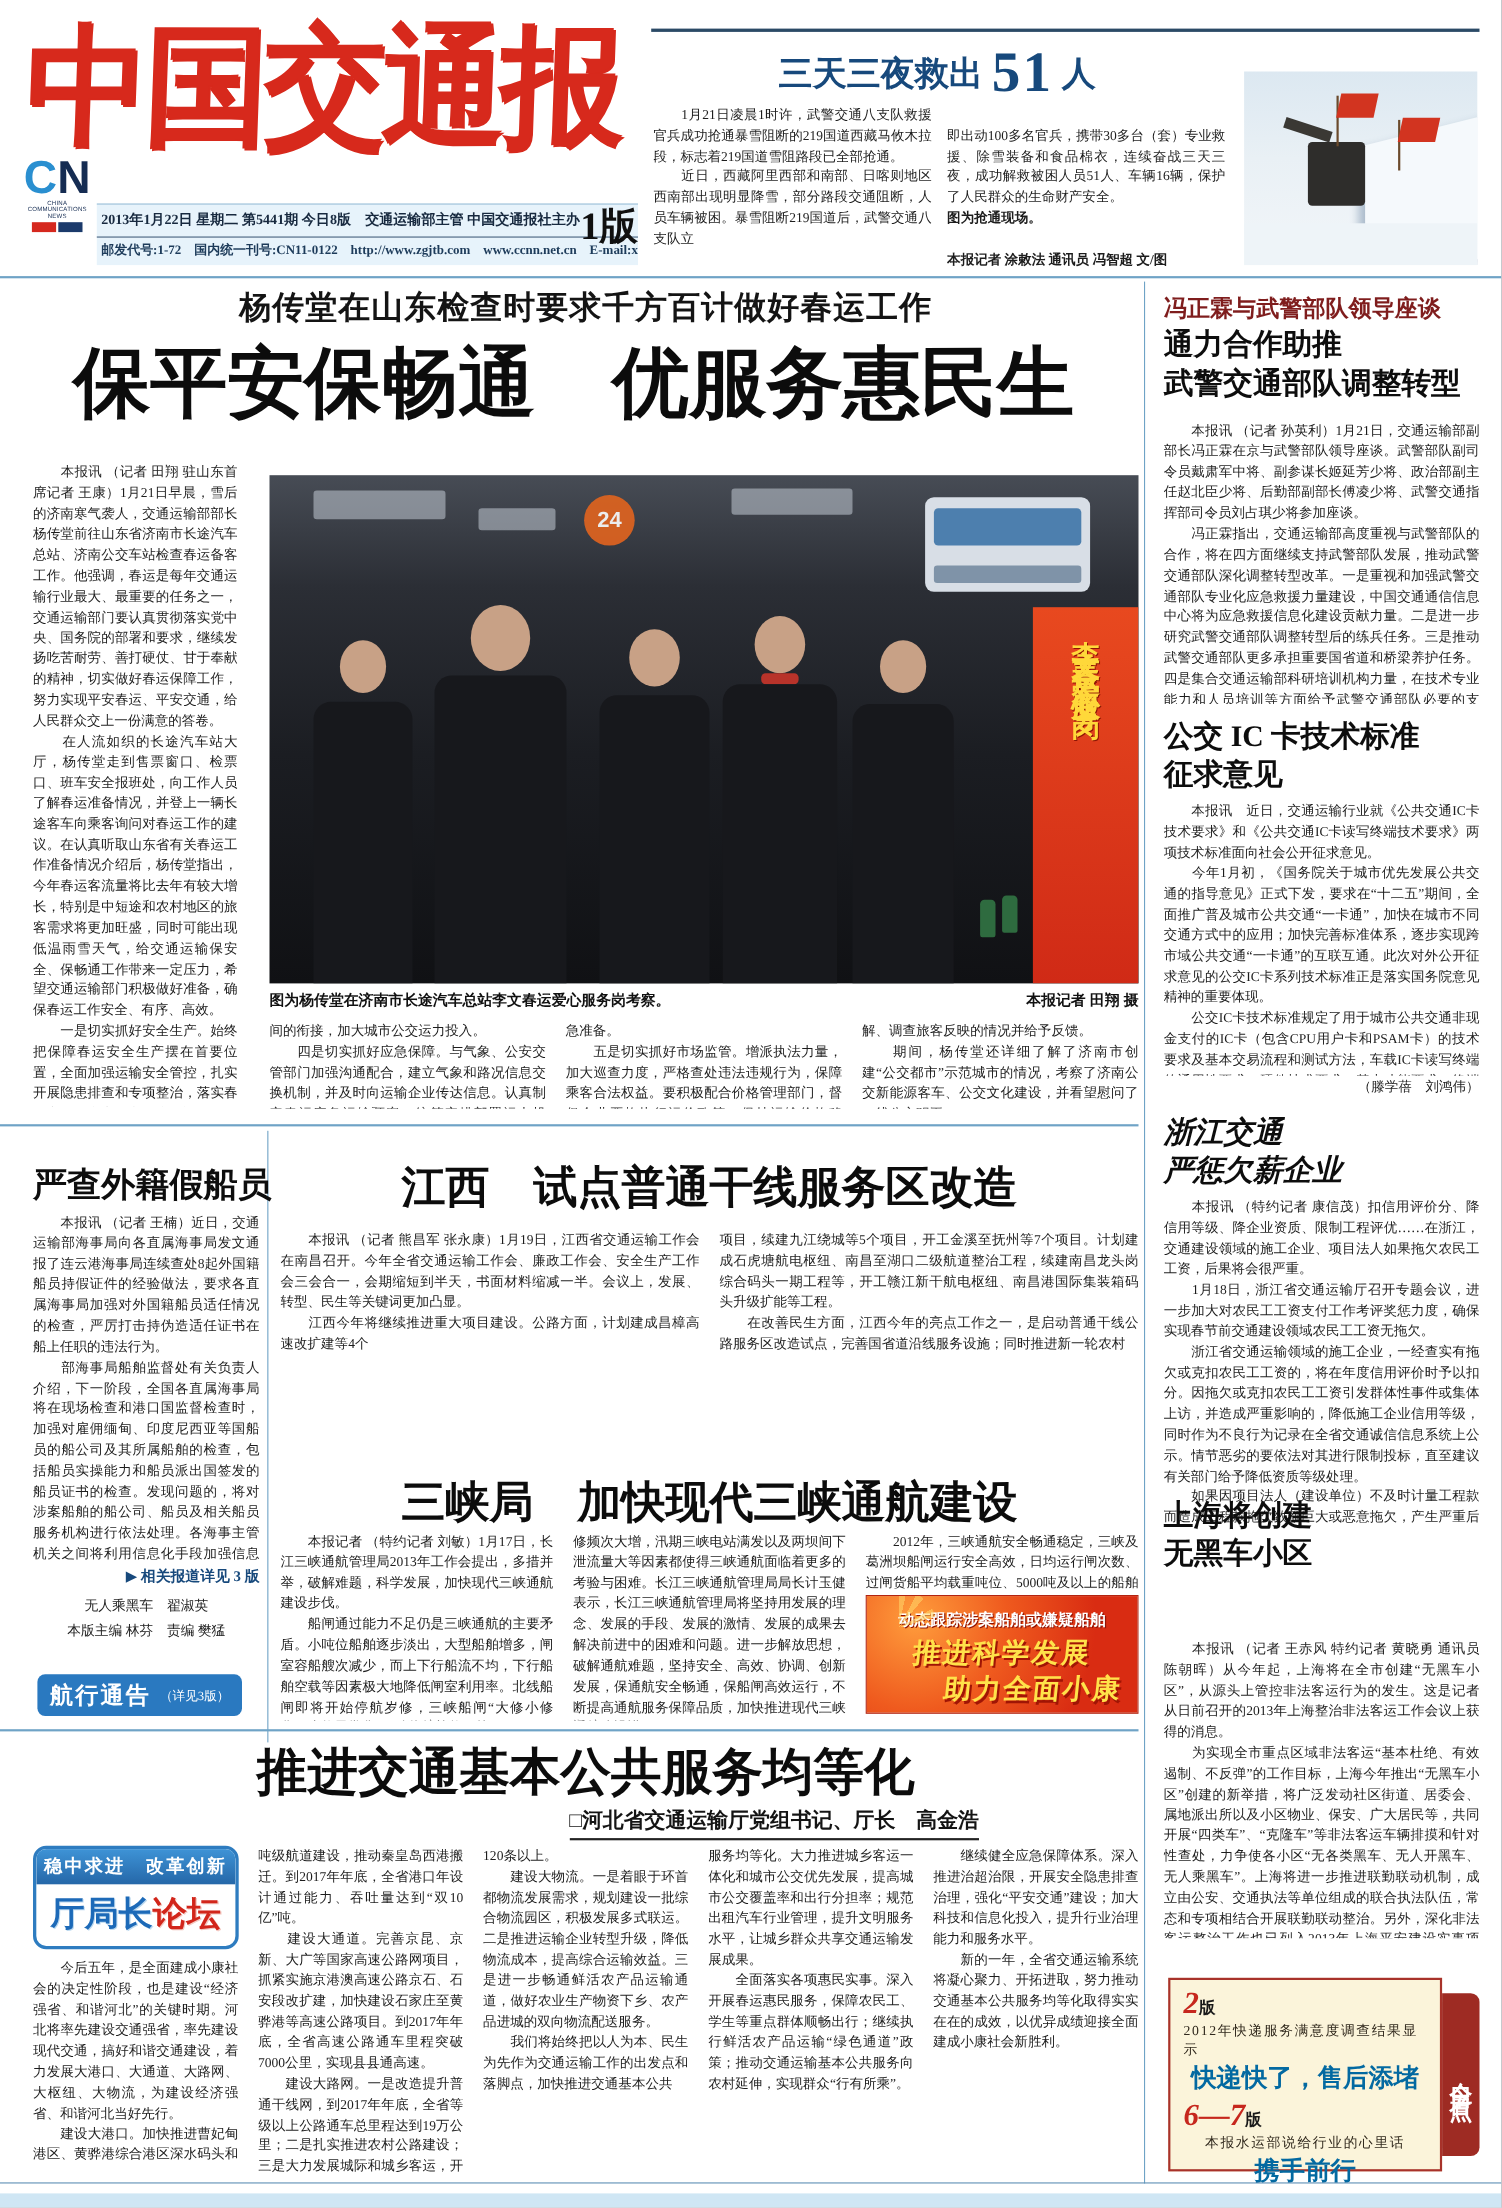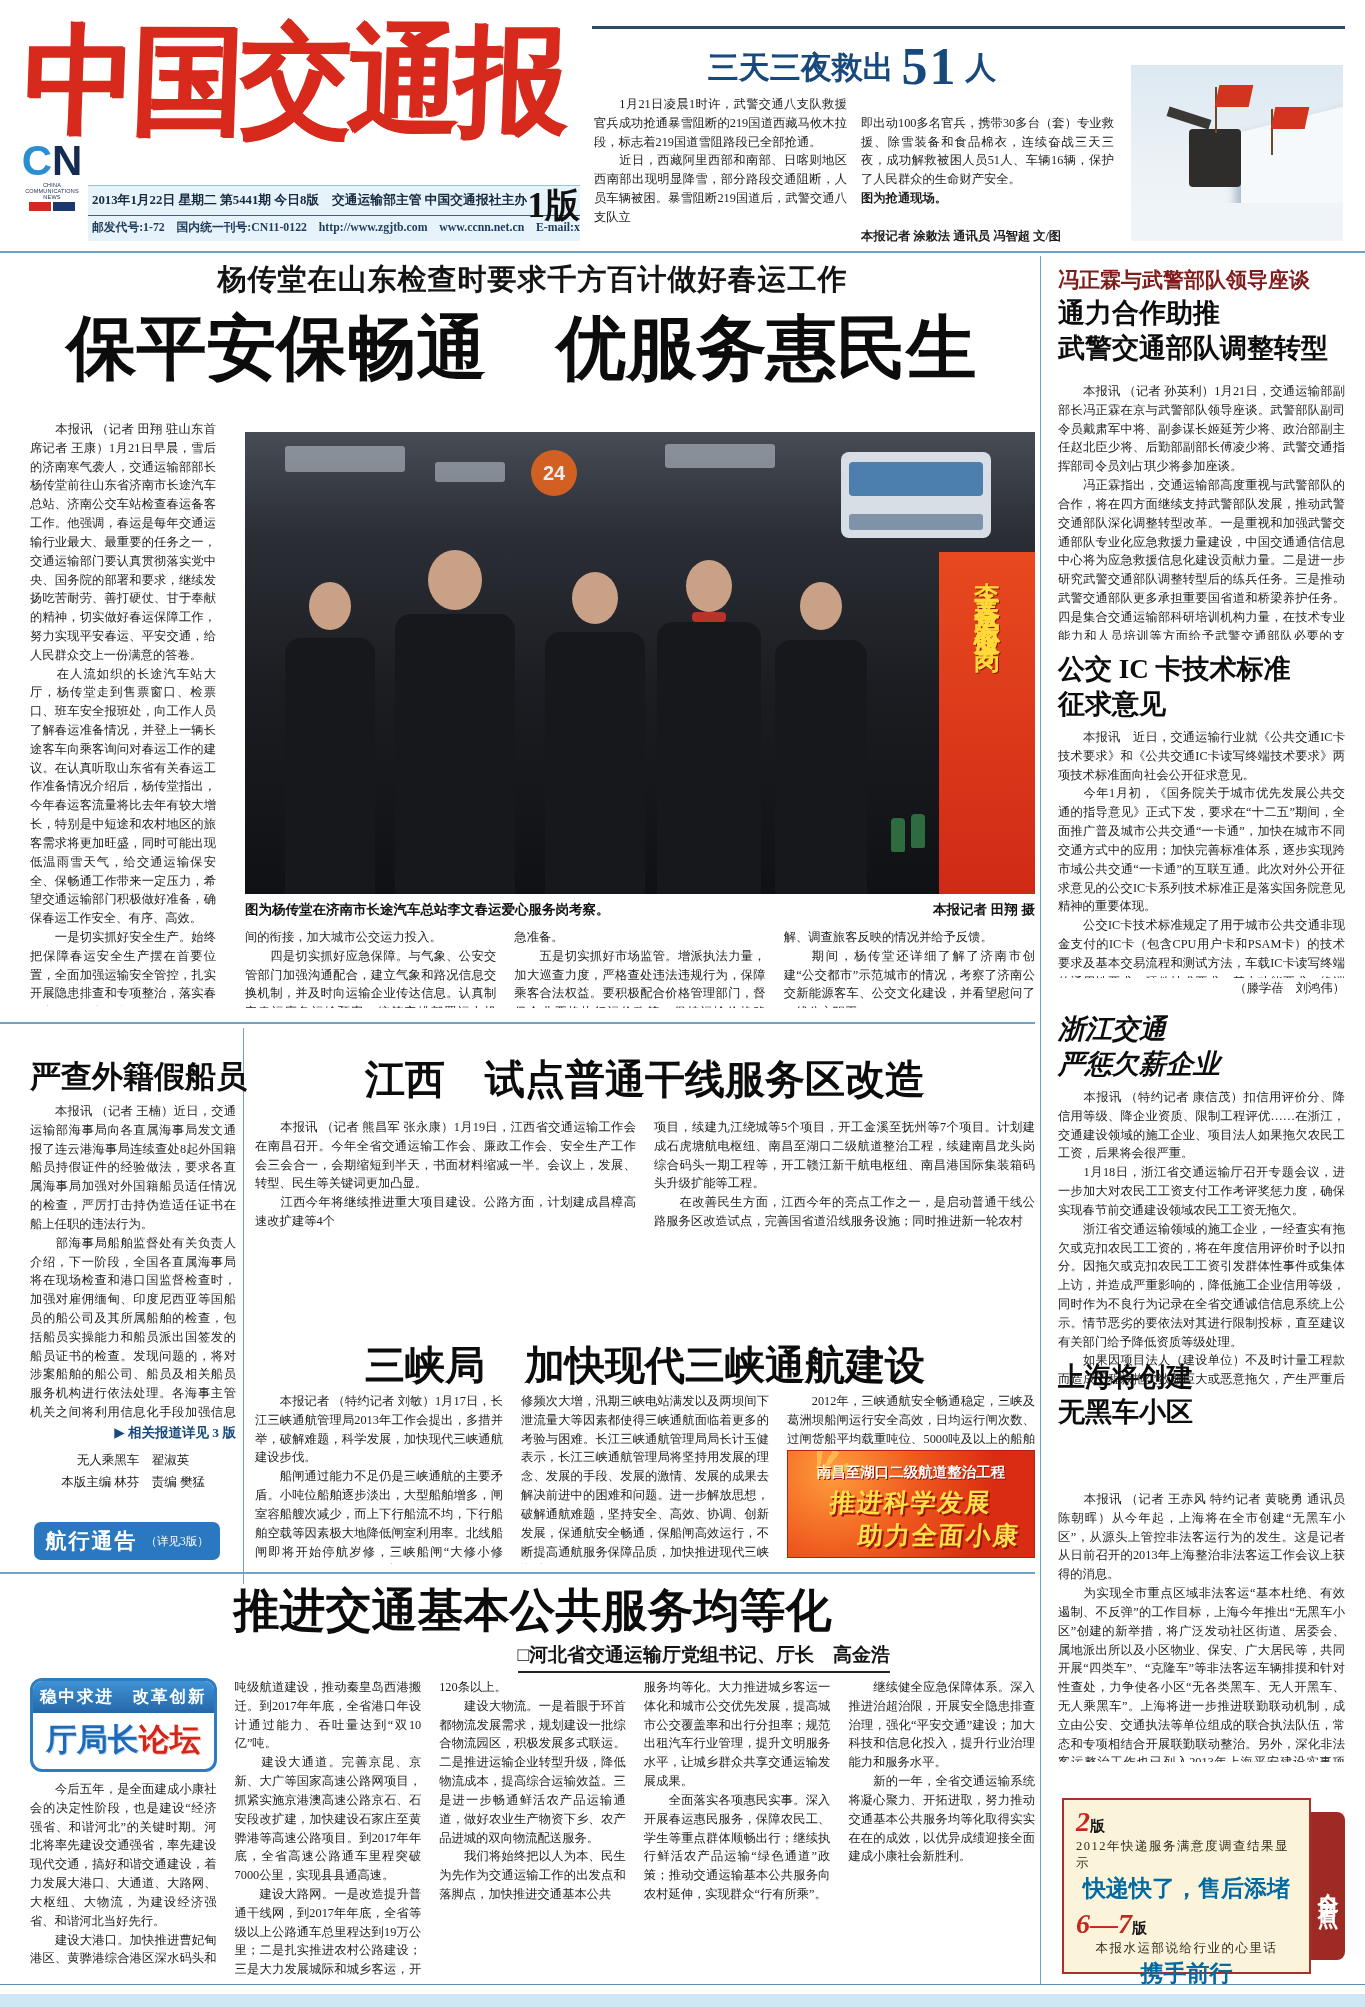--- a/index.html
+++ b/index.html
@@ -307,21 +307,21 @@
 
   <div class="abs mid-title" style="left:255px;top:1338px;">三峡局　加快现代三峡通航建设</div>
   <div class="abs mid-cols" style="top:1392px;height:172px;">
     <div class="mid-col body-txt">　　本报记者 （特约记者 刘敏）1月17日，长江三峡通航管理局2013年工作会提出，多措并举，破解难题，科学发展，加快现代三峡通航建设步伐。
 　　船闸通过能力不足仍是三峡通航的主要矛盾。小吨位船舶逐步淡出，大型船舶增多，闸室容船艘次减少，而上下行船流不均，下行船舶空载等因素极大地降低闸室利用率。北线船闸即将开始停航岁修，三峡船闸“大修小修化、小修日常化”，致停航检修、抢</div>
     <div class="mid-col body-txt">修频次大增，汛期三峡电站满发以及两坝间下泄流量大等因素都使得三峡通航面临着更多的考验与困难。长江三峡通航管理局局长计玉健表示，长江三峡通航管理局将坚持用发展的理念、发展的手段、发展的激情、发展的成果去解决前进中的困难和问题。进一步解放思想，破解通航难题，坚持安全、高效、协调、创新发展，保通航安全畅通，保船闸高效运行，不断提高通航服务保障品质，加快推进现代三峡通航建设进程。</div>
     <div class="mid-col">
       <div class="body-txt" style="height:52px;">　　2012年，三峡通航安全畅通稳定，三峡及葛洲坝船闸运行安全高效，日均运行闸次数、过闸货船平均载重吨位、5000吨及以上的船舶占比继续创新高。</div>
       <div class="banner">
         <div class="banner-rays"></div>
-        <div class="banner-l1">南昌至湖口二级航道整治工程</div>
+        <div class="banner-l1">动态跟踪涉案船舶或嫌疑船舶</div>
         <div class="banner-l2">推进科学发展</div>
         <div class="banner-l3">助力全面小康</div>
       </div>
     </div>
   </div>
 
   <div class="abs hr" style="left:0;width:1035px;top:1572px;"></div>
   <div class="abs bt-title">推进交通基本公共服务均等化</div>
   <div class="abs bt-author"><span>□河北省交通运输厅党组书记、厅长　高金浩</span></div>
 

